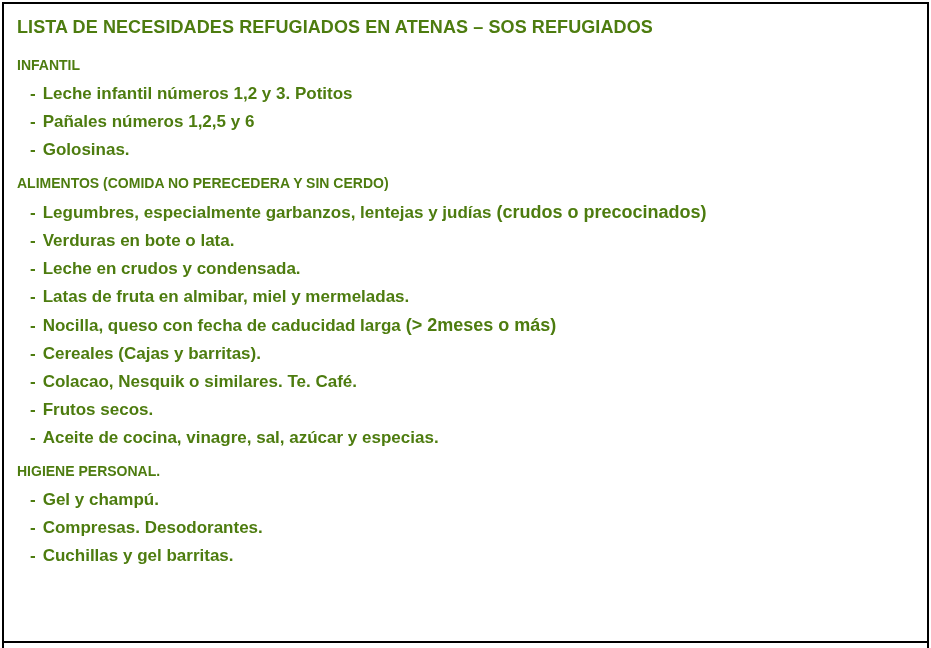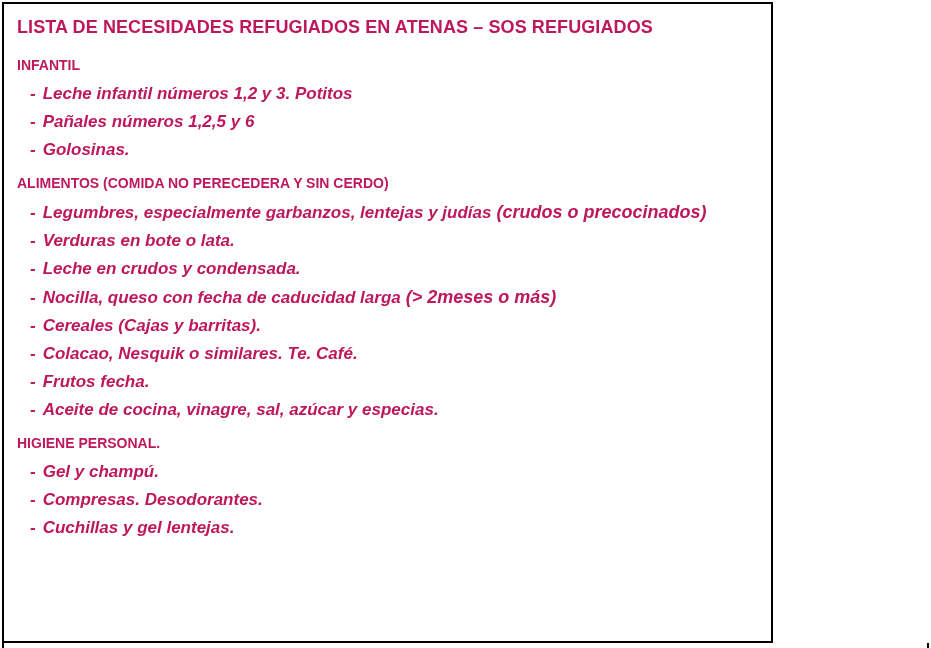--- a/index.html
+++ b/index.html
@@ -11,25 +11,25 @@
   }
   .page {
     position: relative;
     width: 931px; height: 648px;
     background: #ffffff;
   }
   
   .doc-cell {
     position: absolute;
     left: 2px; top: 2px;
-    width: 771px; height: 641px;
+    width: 927px; height: 641px;
     border: 2px solid #000000;
     background: #ffffff;
     padding: 10px 14px 0 13px;
-    color: #be185d;
+    color: #4d7c0f;
     font-weight: bold;
     overflow: hidden;
   }
   
   .next-row-sliver {
     position: absolute;
     left: 2px; bottom: 0;
     width: 927px; height: 5px;
     border-left: 2px solid #000000;
     border-right: 2px solid #000000;
@@ -51,21 +51,20 @@
   }
   .section-heading .u {
     text-decoration-thickness: 2px;
     text-underline-offset: 3px;
   }
   .item {
     font-size: 17px;
     line-height: 28px;
     padding-left: 13px;
     white-space: nowrap;
-    font-style: italic;
   }
   .item .dash { margin-right: 7px; }
   .item .inote {
     font-size: 18px;
     margin-left: 5px;
   }
   .item .inote:empty { display: none; }
 </style>
 </head>
 <body>
@@ -78,28 +77,29 @@
           <div class="section-heading"><span class="">INFANTIL</span></div>
           <div class="item"><span class="dash">-</span><span class="itext">Leche infantil números 1,2 y 3. Potitos</span></div>
           <div class="item"><span class="dash">-</span><span class="itext">Pañales números 1,2,5 y 6</span></div>
           <div class="item"><span class="dash">-</span><span class="itext">Golosinas.</span></div>
         </div>
         <div class="section">
           <div class="section-heading"><span class="">ALIMENTOS (</span><span class="u">COMIDA NO PERECEDERA Y SIN CERDO</span><span class="">)</span></div>
           <div class="item"><span class="dash">-</span><span class="itext">Legumbres, especialmente garbanzos, lentejas y judías</span><span class="inote">(crudos o precocinados)</span></div>
           <div class="item"><span class="dash">-</span><span class="itext">Verduras en bote o lata.</span></div>
           <div class="item"><span class="dash">-</span><span class="itext">Leche en crudos y condensada.</span></div>
+          <div class="item"><span class="dash">-</span><span class="itext">Latas de fruta en almibar, miel y mermeladas.</span></div>
           <div class="item"><span class="dash">-</span><span class="itext">Nocilla, queso con fecha de caducidad larga</span><span class="inote">(&gt; 2meses o más)</span></div>
           <div class="item"><span class="dash">-</span><span class="itext">Cereales (Cajas y barritas).</span></div>
           <div class="item"><span class="dash">-</span><span class="itext">Colacao, Nesquik o similares. Te. Café.</span></div>
-          <div class="item"><span class="dash">-</span><span class="itext">Frutos fecha.</span></div>
+          <div class="item"><span class="dash">-</span><span class="itext">Frutos secos.</span></div>
           <div class="item"><span class="dash">-</span><span class="itext">Aceite de cocina, vinagre, sal, azúcar y especias.</span></div>
         </div>
         <div class="section">
           <div class="section-heading"><span class="">HIGIENE PERSONAL.</span></div>
           <div class="item"><span class="dash">-</span><span class="itext">Gel y champú.</span></div>
           <div class="item"><span class="dash">-</span><span class="itext">Compresas. Desodorantes.</span></div>
-          <div class="item"><span class="dash">-</span><span class="itext">Cuchillas y gel lentejas.</span></div>
+          <div class="item"><span class="dash">-</span><span class="itext">Cuchillas y gel barritas.</span></div>
         </div>
       </div>
   </div>
   <div class="next-row-sliver"></div>
 </div>
 
 </body></html>

